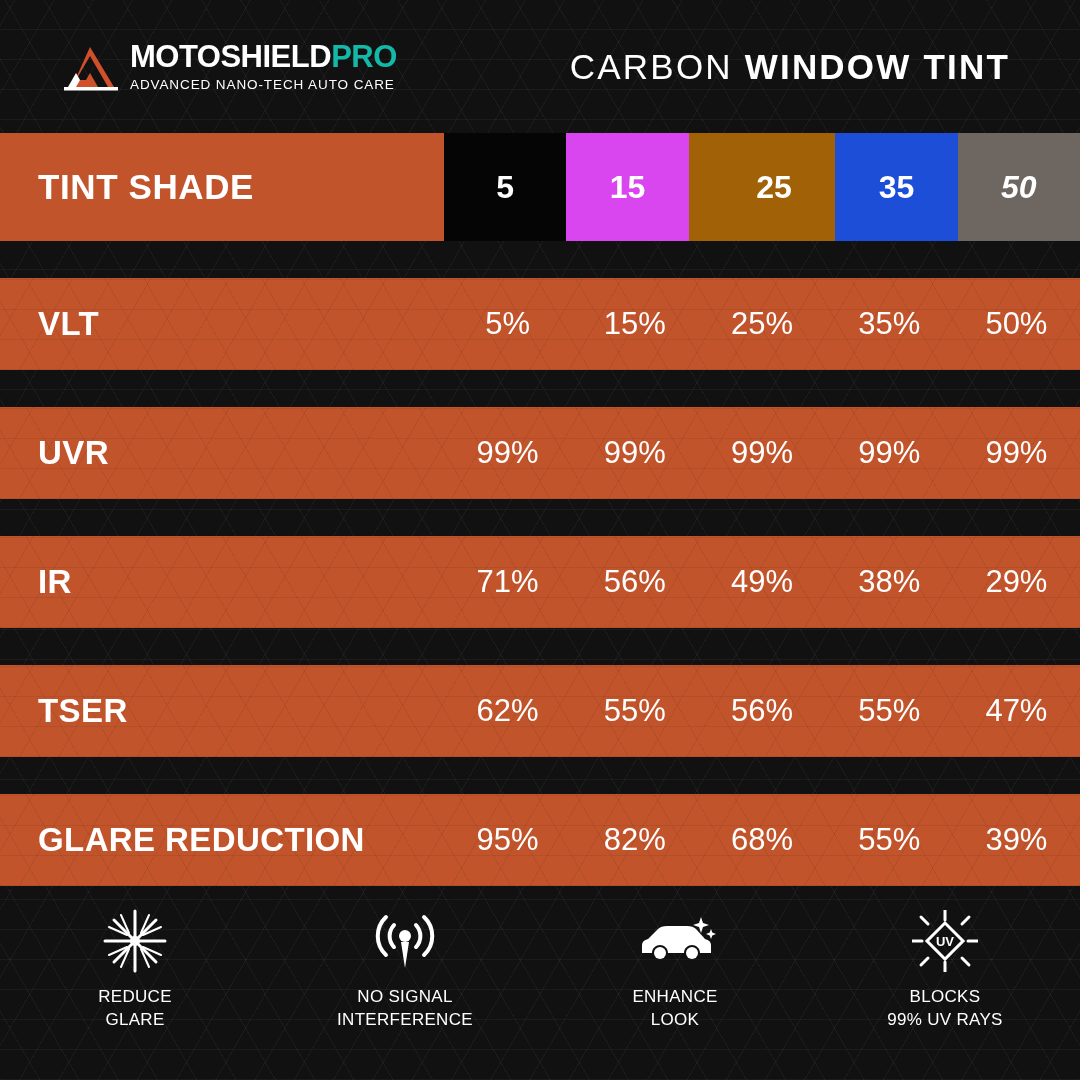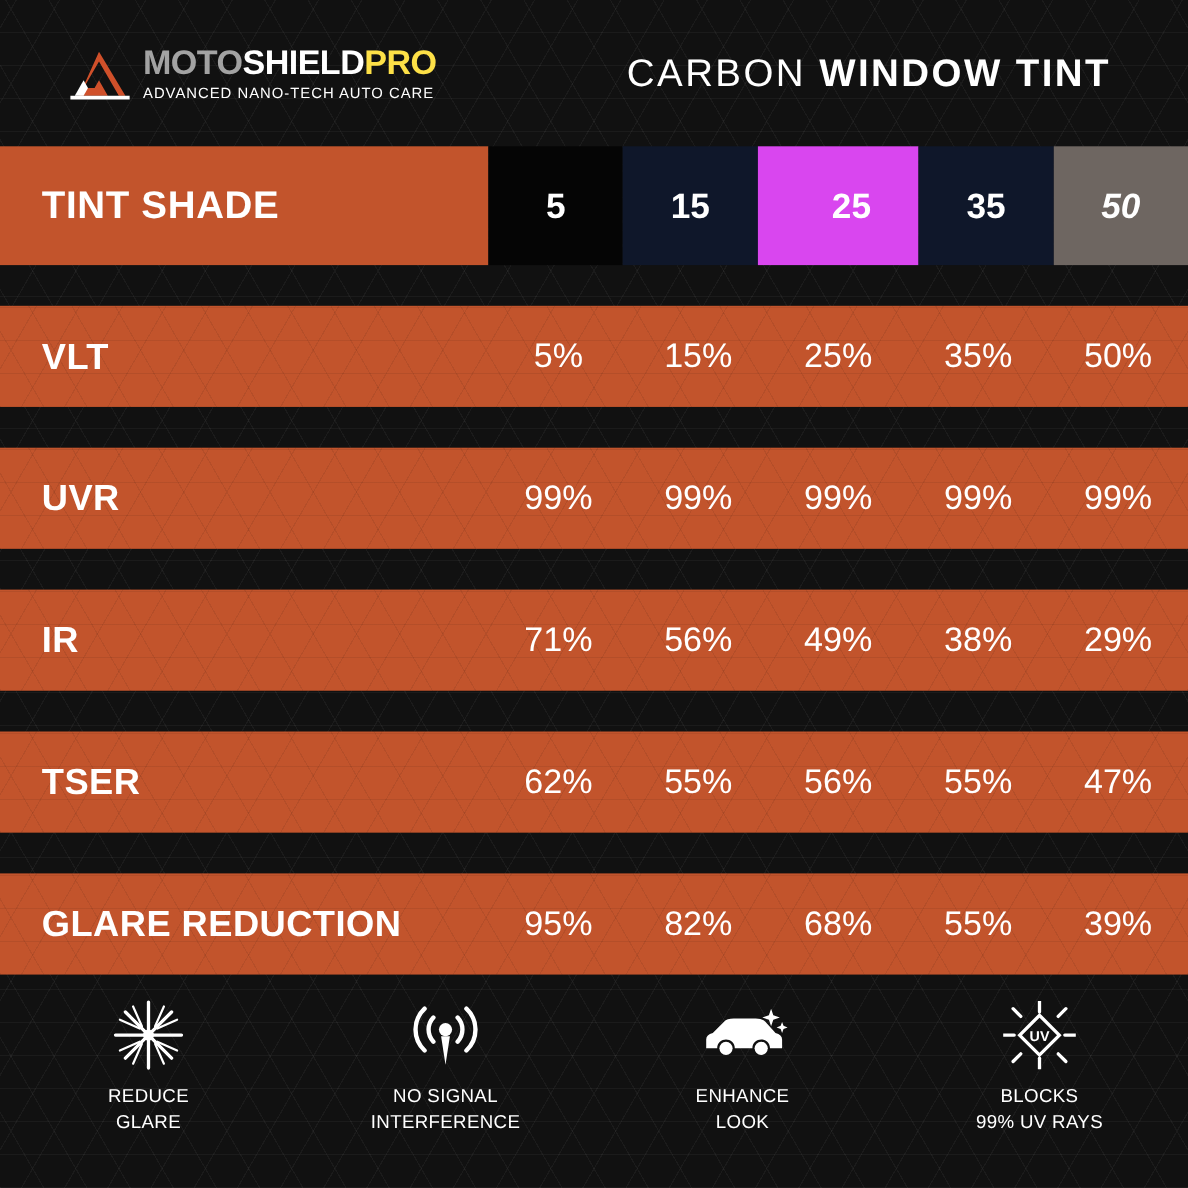--- a/index.html
+++ b/index.html
@@ -61,23 +61,23 @@
     flex-direction: column;
     justify-content: center;
   }
   .brand-top {
     font-size: 31px;
     font-weight: bold;
     letter-spacing: -0.5px;
     line-height: 1;
     white-space: nowrap;
   }
-  .brand-top .moto { color: #a3a3a3; }
+  .brand-top .moto { color: #ffffff; }
   .brand-top .shield { color: #ffffff; }
-  .brand-top .pro { color: #fde047; }
+  .brand-top .pro { color: #14b8a6; }
   .brand-sub {
     font-size: 13.5px;
     font-weight: normal;
     letter-spacing: 0.9px;
     color: #ffffff;
     margin-top: 5px;
     white-space: nowrap;
   }
   .header-title {
     position: absolute;
@@ -201,23 +201,23 @@
       </div>
     </div>
     <div class="header-title"><span class="thin">CARBON</span> <span class="bold">WINDOW TINT</span></div>
   </div>
 
   <div class="table">
 
     <div class="row row-head">
       <div class="label-cell">TINT SHADE</div>
       <div class="val-cell shade-0" style="background: rgb(5, 5, 5);">5</div>
-      <div class="val-cell shade-1" style="background: #0f172a;">15</div>
-      <div class="val-cell shade-2" style="background: #d946ef; padding-left: 24px;">25</div>
-      <div class="val-cell shade-3" style="background: #0f172a;">35</div>
+      <div class="val-cell shade-1" style="background: #d946ef;">15</div>
+      <div class="val-cell shade-2" style="background: #a16207; padding-left: 24px;">25</div>
+      <div class="val-cell shade-3" style="background: #1d4ed8;">35</div>
       <div class="val-cell shade-4" style="background: rgb(110, 102, 97); font-style: italic;">50</div>
     </div>
 
     <div class="row gap spacer"></div>
 
     <div class="row row-data orange">
       <div class="label-cell">VLT</div>
       <div class="val-cell">5%</div>
       <div class="val-cell">15%</div>
       <div class="val-cell">25%</div>

